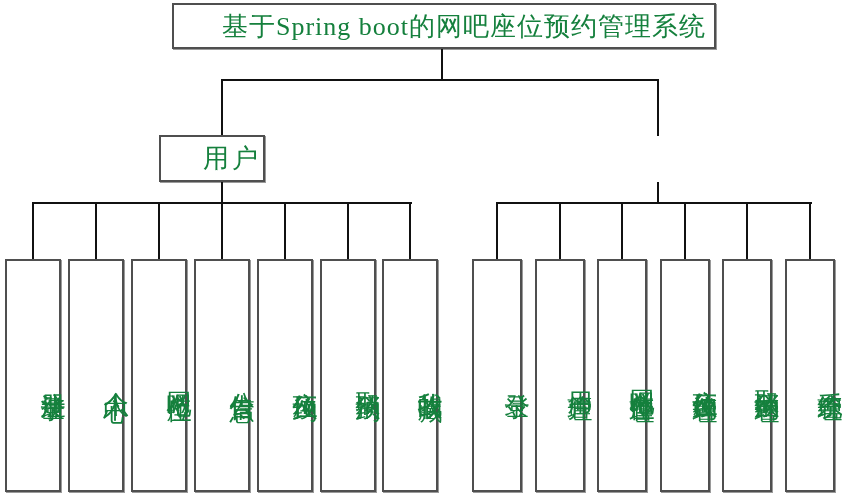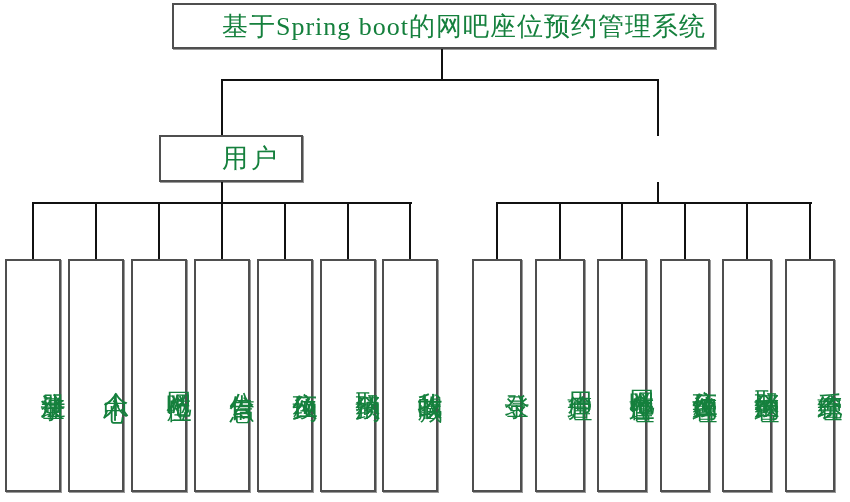--- a/index.html
+++ b/index.html
@@ -27,21 +27,21 @@
     color: #15803d;
     padding-left: 40px;
   }
   .root-node {
     left: 172px; top: 3px; width: 544px; height: 46px;
     font-size: 26px;
     letter-spacing: 1px;
     white-space: nowrap;
   }
   .branch-node {
-    width: 144px; height: 47px; top: 135px;
+    width: 106px; height: 47px; top: 135px;
     font-size: 26px;
     letter-spacing: 3px;
   }
   .leaf-node {
     top: 259px; height: 233px;
   }
   .leaf-node .vtext {
     writing-mode: vertical-lr;
     text-orientation: upright;
     font-size: 25px;

